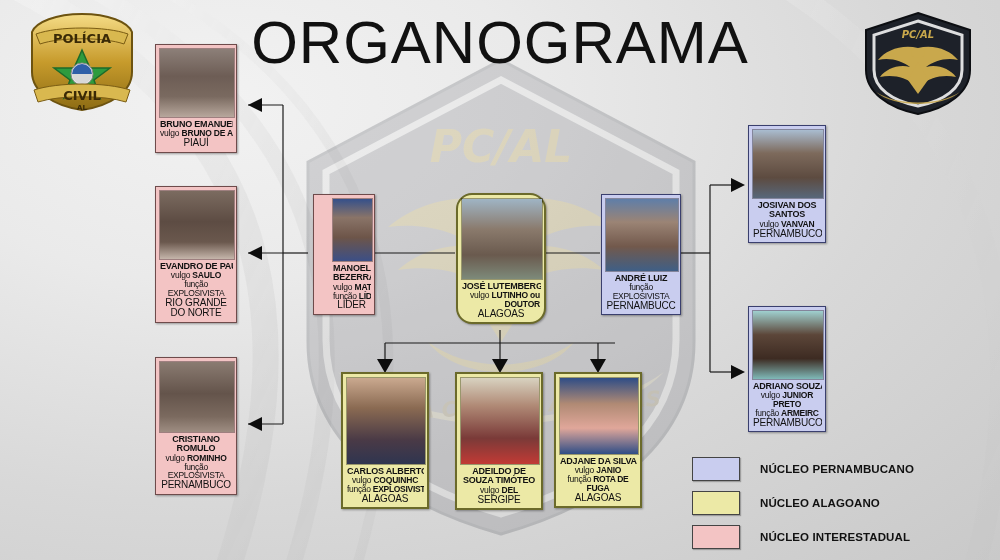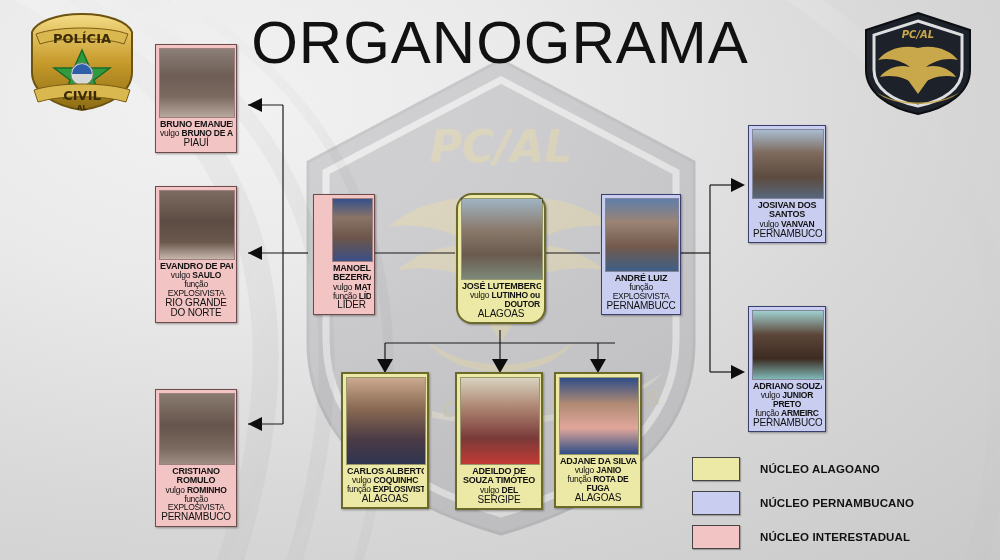--- a/index.html
+++ b/index.html
@@ -219,21 +219,21 @@
   </span>
   <div class="txt">
     <div class="nm">EVANDRO DE PAULA</div>
     <div class="vg"><span>vulgo</span> <b>SAULO</b></div>
     <div class="fn">função</div>
     <div class="fn">EXPLOSIVISTA</div>
     <div class="st" style="white-space:normal;">RIO GRANDE DO NORTE</div>
   </div>
 </div>
 
-<div class="card pink" id="c-cristiano" style="left:155px;top:357px;width:82px;margin-top:32px;">
+<div class="card pink" id="c-cristiano" style="left:155px;top:357px;width:82px;">
   <span class="photo" style="padding-bottom:70px;">
     <span class="ph p3" style="position:absolute;inset:0;"></span>
   </span>
   <div class="txt">
     <div class="nm" style="white-space:normal;">CRISTIANO ROMULO</div>
     <div class="vg"><span>vulgo</span> <b>ROMINHO</b></div>
     <div class="fn">função</div>
     <div class="fn">EXPLOSIVISTA</div>
     <div class="st">PERNAMBUCO</div>
   </div>
@@ -327,24 +327,24 @@
   <div class="txt">
     <div class="nm">ADJANE DA SILVA</div>
     <div class="vg"><span>vulgo</span> <b>JANIO</b></div>
     <div class="fn" style="white-space:normal;"><span>função</span> <b>ROTA DE FUGA</b></div>
     <div class="st">ALAGOAS</div>
   </div>
 </div>
 
 <div id="legend">
   <div class="lg-row">
+    <span class="lg-sw" style="background:#c9cdef;"></span>
+    <span class="lg-lb">NÚCLEO PERNAMBUCANO</span>
+  </div>
+  <div class="lg-row">
     <span class="lg-sw" style="background:#ece9a6;"></span>
     <span class="lg-lb">NÚCLEO ALAGOANO</span>
-  </div>
-  <div class="lg-row">
-    <span class="lg-sw" style="background:#c9cdef;"></span>
-    <span class="lg-lb">NÚCLEO PERNAMBUCANO</span>
   </div>
   <div class="lg-row">
     <span class="lg-sw" style="background:#f3c4c4;"></span>
     <span class="lg-lb">NÚCLEO INTERESTADUAL</span>
   </div>
 </div>
 
 </body></html>

